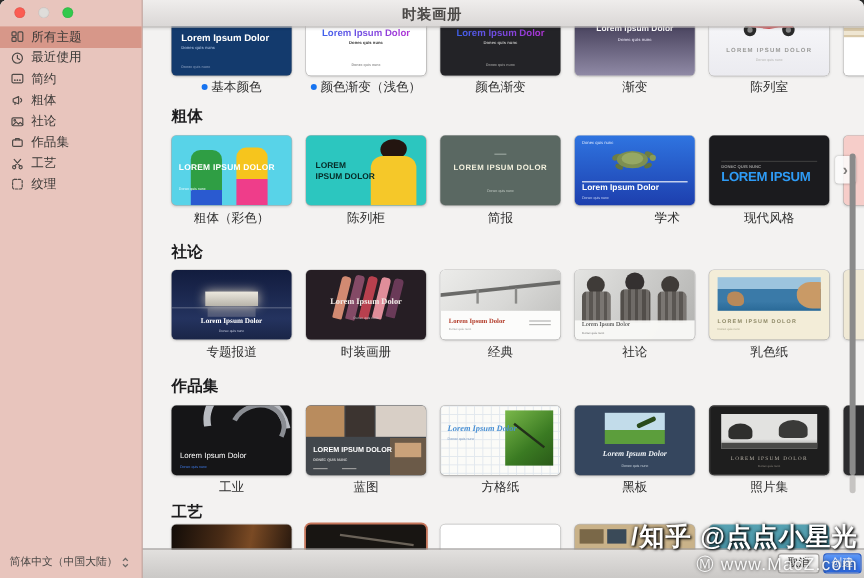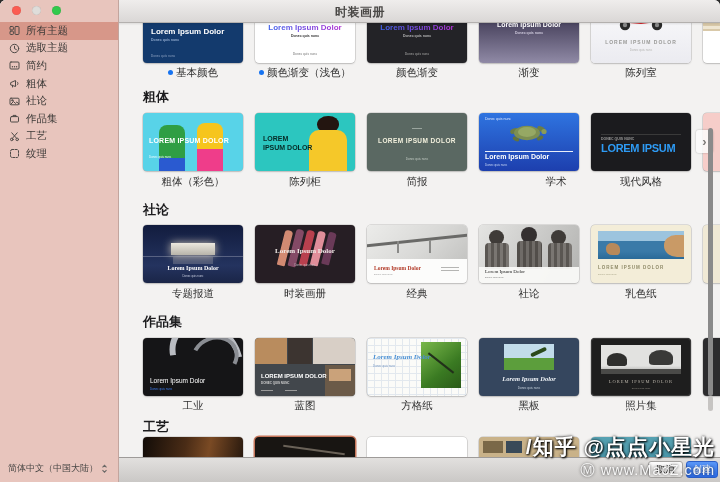--- a/index.html
+++ b/index.html
@@ -295,21 +295,21 @@
             <rect x="1" y="6.1" width="3.4" height="3.4" rx=".8"></rect>
             <rect x="6" y="1.5" width="4" height="8" rx="1"></rect>
           </svg>
         <span>所有主题</span>
       </div>
       <div class="sbi">
         <svg viewBox="0 0 11 11">
             <circle cx="5.5" cy="5.5" r="4.2"></circle>
             <path d="M5.5 3.2 V5.6 L7.4 6.6"></path>
           </svg>
-        <span>选取主题</span>
+        <span>最近使用</span>
       </div>
       <div class="sbi">
         <svg viewBox="0 0 11 11">
             <rect x="1" y="2" width="9" height="7" rx="1"></rect>
             <path d="M3.4 6.8 h.01 M5.5 6.8 h.01 M7.6 6.8 h.01" stroke-width="1.4"></path>
           </svg>
         <span>简约</span>
       </div>
       <div class="sbi">
         <svg viewBox="0 0 11 11">

